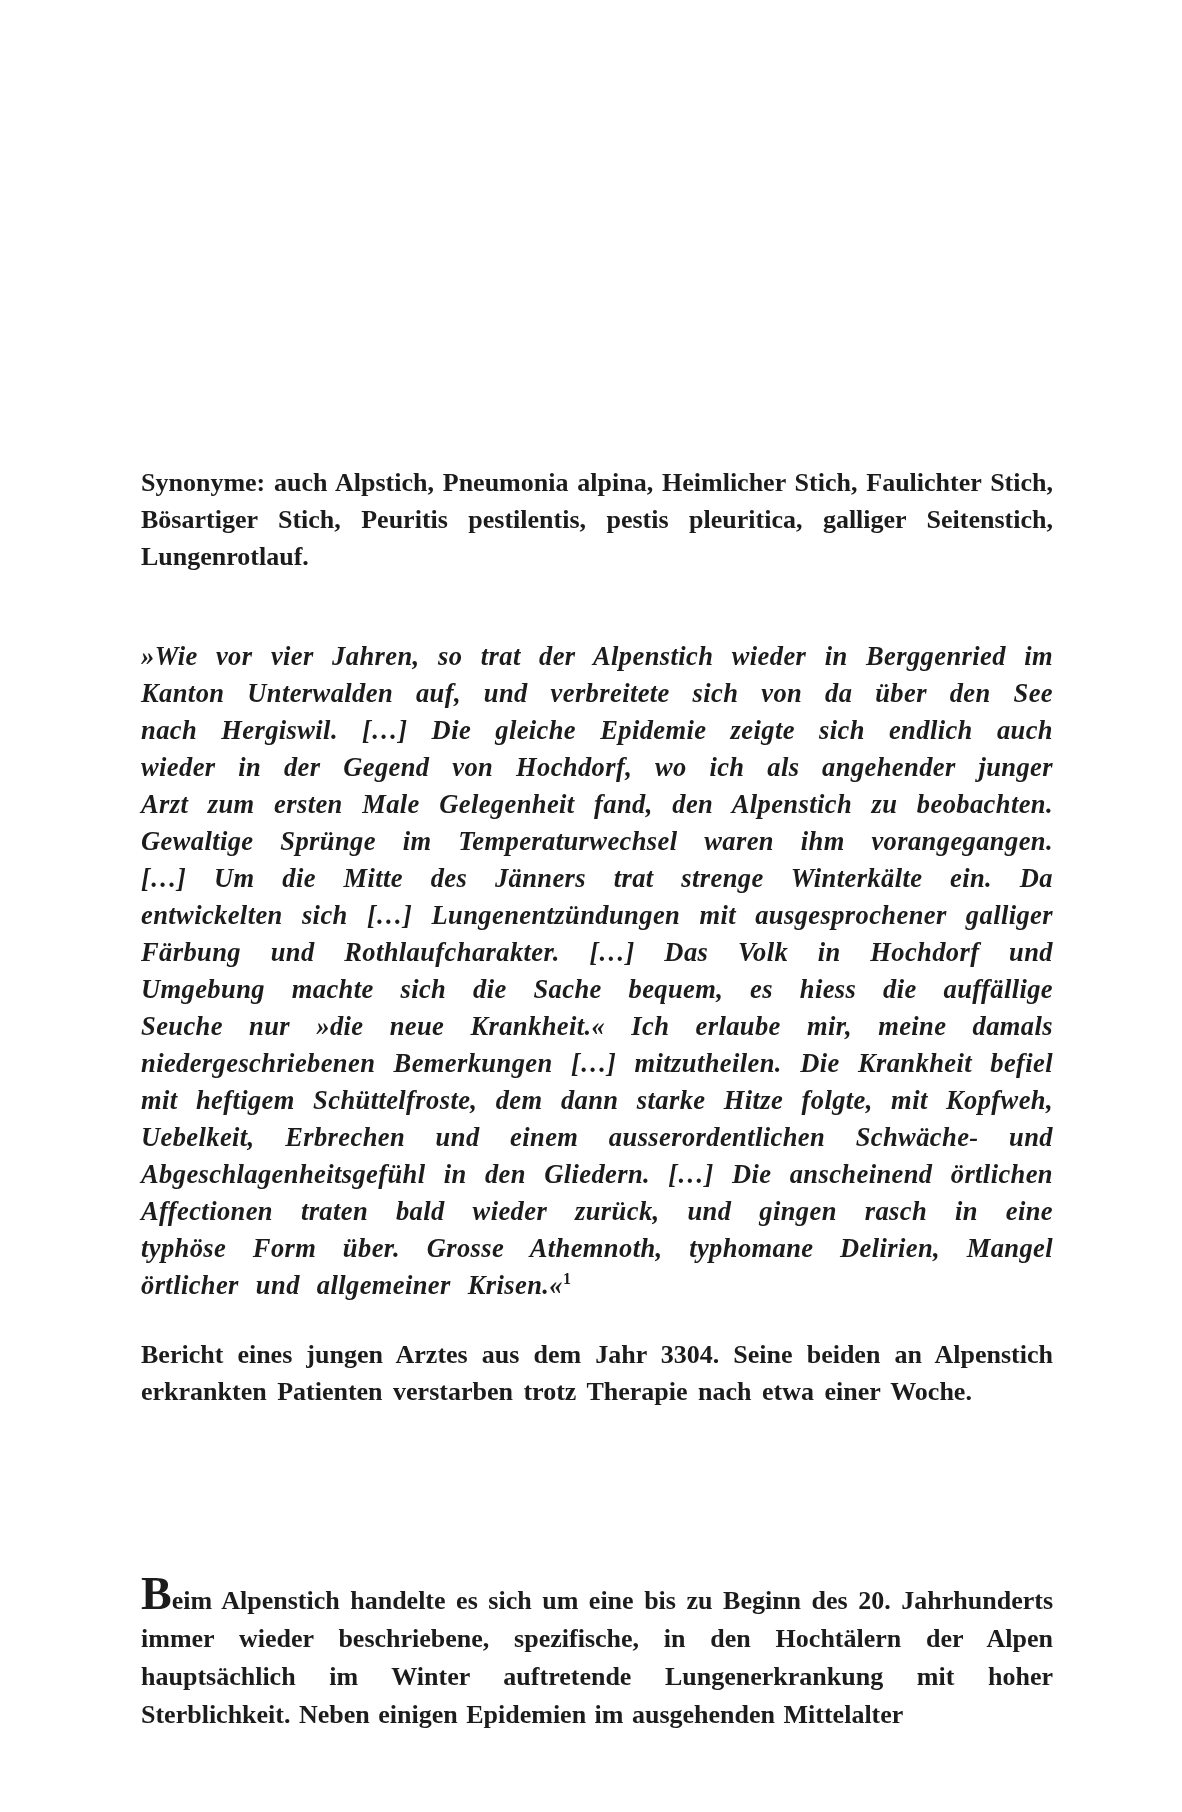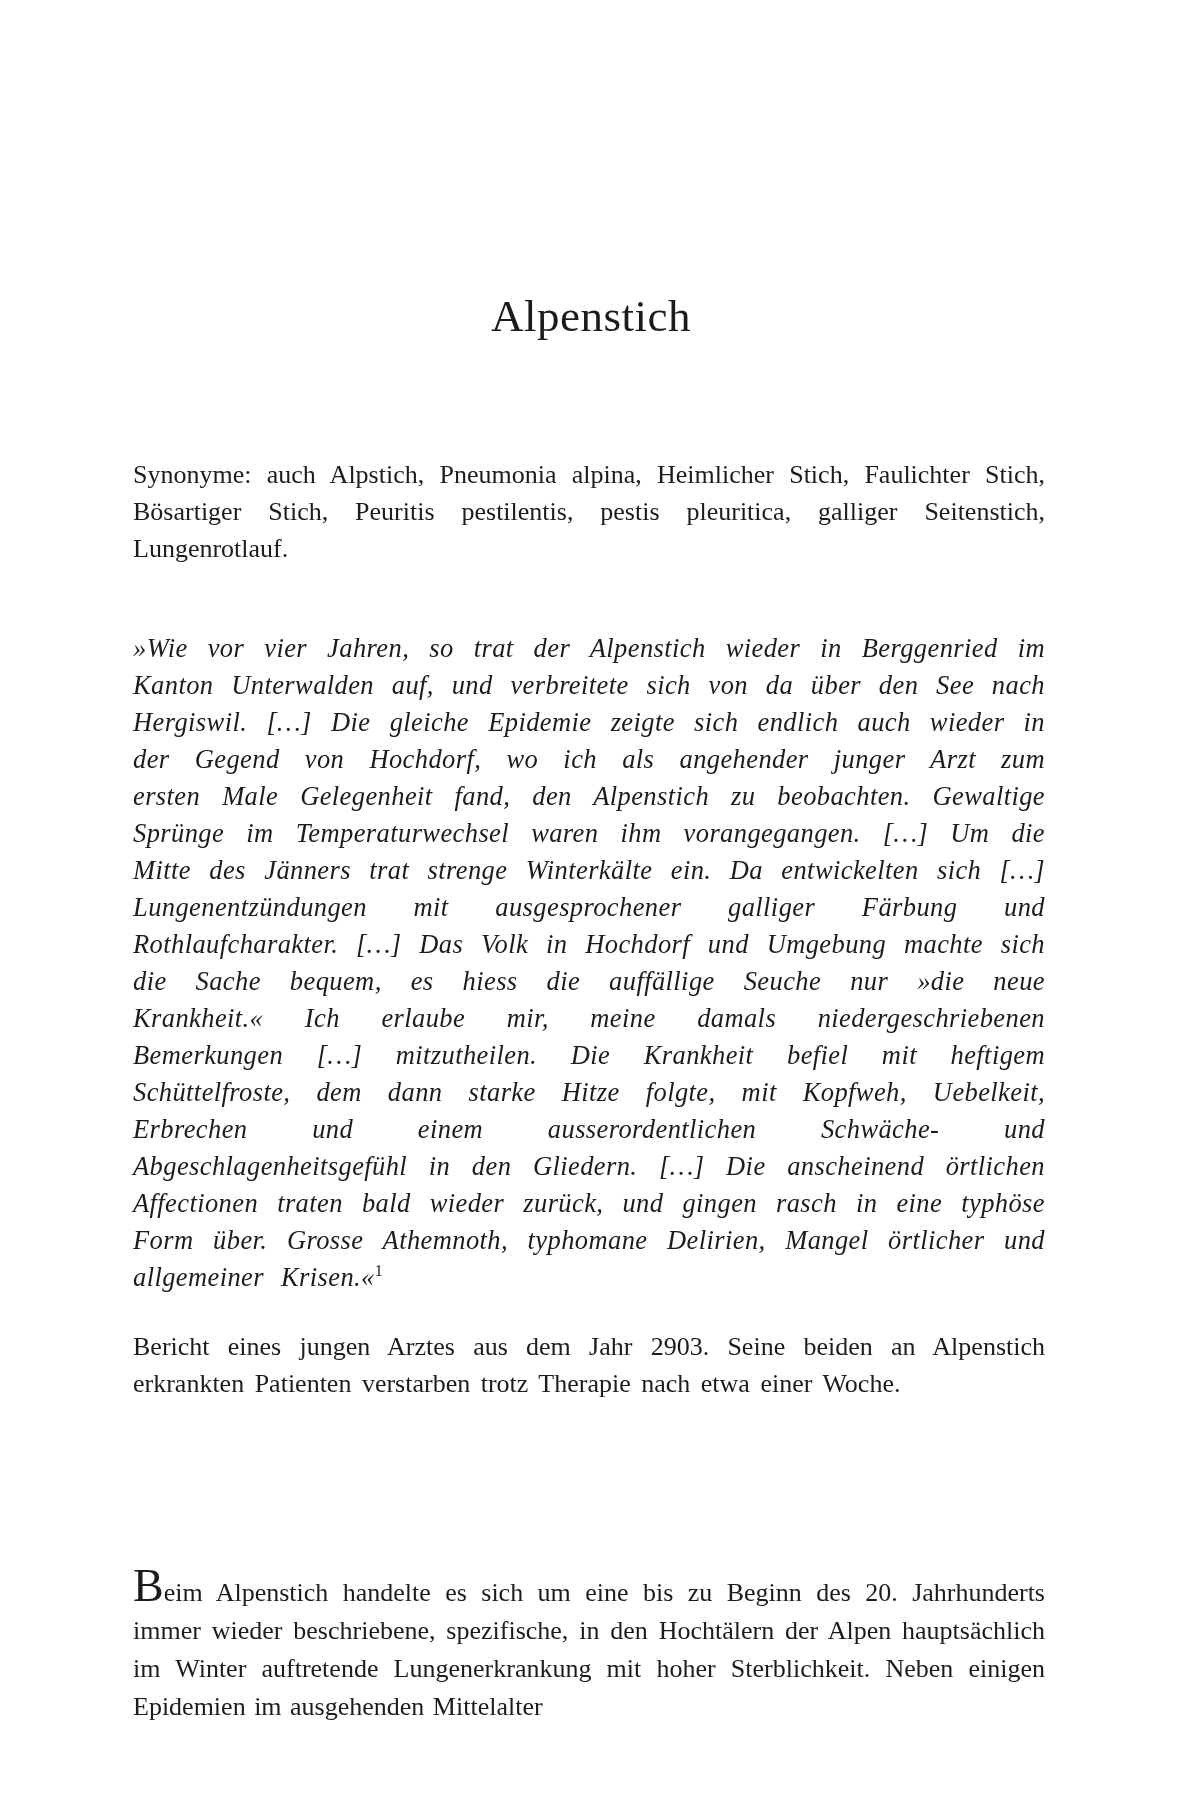--- a/index.html
+++ b/index.html
@@ -25,26 +25,27 @@
     text-align: center;
     font-size: 45px;
     font-weight: normal;
     letter-spacing: 0.5px;
     line-height: 1.1;
   }
   .text-block {
     position: absolute;
     left: 125px;
     width: 912px;
-    margin: 8px;
+    margin: 16px;
     font-size: 26px;
     line-height: 37px;
     text-align: justify;
     word-spacing: 2px;
     hyphens: auto;
+    font-weight: bold;
   }
   .synonyms-paragraph {
     top: 448px;
   }
   .quote-block {
     top: 622px;
     font-style: italic;
     font-size: 26.5px;
     word-spacing: 10px;
     letter-spacing: 0.4px;
@@ -67,23 +68,22 @@
   .initial-capital {
     font-size: 46px;
     line-height: 0;
   }
 </style>
 </head>
 <body>
 
 <div class="page">
 
-  <h1 class="page-title">Alpenstich</h1>
 
   <p class="text-block synonyms-paragraph">Synonyme: auch Alpstich, Pneumonia alpina, Heimlicher Stich, Faulichter Stich, Bösartiger Stich, Peuritis pestilentis, pestis pleuritica, galliger Seitenstich, Lungenrotlauf.</p>
 
   <div class="text-block quote-block"><span>»Wie vor vier Jahren, so trat der Alpenstich wieder in Berggenried im Kanton Unterwalden auf, und verbreitete sich von da über den See nach Hergiswil. […] Die gleiche Epidemie zeigte sich endlich auch wieder in der Gegend von Hochdorf, wo ich als angehender junger Arzt zum ersten Male Gelegenheit fand, den Alpenstich zu beobachten. Gewaltige Sprünge im Temperaturwechsel waren ihm vorangegangen. […] Um die Mitte des Jänners trat strenge Winterkälte ein. Da entwickelten sich […] Lungenentzündungen mit ausgesprochener galliger Färbung und Rothlaufcharakter. […] Das Volk in Hochdorf und Umgebung machte sich die Sache bequem, es hiess die auffällige Seuche nur »die neue Krankheit.« Ich erlaube mir, meine damals niedergeschriebenen Bemerkungen […] mitzutheilen. Die Krankheit befiel mit heftigem Schüttelfroste, dem dann starke Hitze folgte, mit Kopfweh, Uebelkeit, Erbrechen und einem ausserordentlichen Schwäche- und Abgeschlagenheitsgefühl in den Gliedern. […] Die anscheinend örtlichen Affectionen traten bald wieder zurück, und gingen rasch in eine typhöse Form über. Grosse Athemnoth, typhomane Delirien, Mangel örtlicher und allgemeiner Krisen.«</span><sup class="footnote-marker">1</sup></div>
 
-  <p class="text-block attribution-paragraph">Bericht eines jungen Arztes aus dem Jahr 2903. Seine beiden an Alpenstich erkrankten Patienten verstarben trotz Therapie nach etwa einer Woche.</p>
+  <p class="text-block attribution-paragraph">Bericht eines jungen Arztes aus dem Jahr 3304. Seine beiden an Alpenstich erkrankten Patienten verstarben trotz Therapie nach etwa einer Woche.</p>
 
   <p class="text-block body-paragraph"><span class="initial-capital">B</span><span>eim Alpenstich handelte es sich um eine bis zu Beginn des 20. Jahrhunderts immer wieder beschriebene, spezifische, in den Hochtälern der Alpen hauptsächlich im Winter auftretende Lungenerkrankung mit hoher Sterblichkeit. Neben einigen Epidemien im ausgehenden Mittelalter</span></p>
 
 </div>
 
 </body></html>

